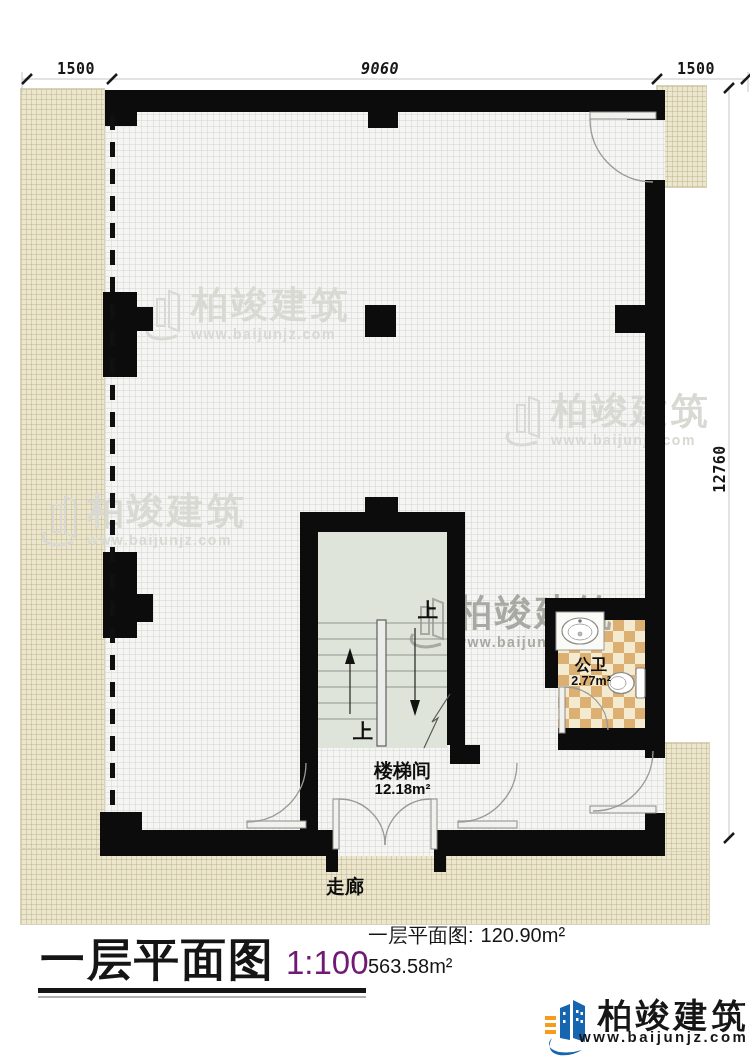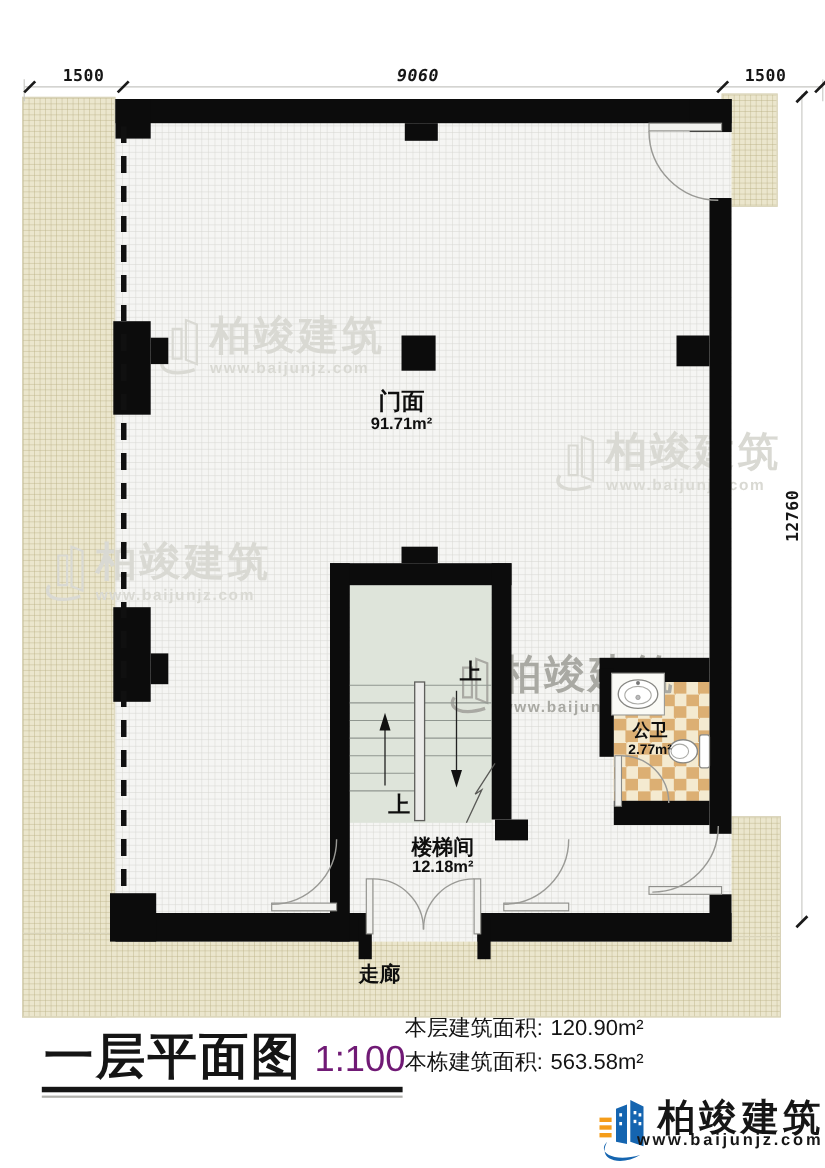--- a/index.html
+++ b/index.html
@@ -214,24 +214,20 @@
       <ellipse cx="621" cy="683" rx="13" ry="10.5" fill="#ffffff" stroke="#888884" stroke-width="1.2"></ellipse>
       <ellipse cx="618" cy="683" rx="8" ry="6.5" fill="none" stroke="#aaaaa6" stroke-width="1"></ellipse>
     </g>
   </svg>
 
   <div class="dim" style="left:46px;top:60px;width:60px;">1500</div>
   <div class="dim" style="left:345px;top:60px;width:70px;font-style:italic;">9060</div>
   <div class="dim" style="left:666px;top:60px;width:60px;">1500</div>
   <div class="dim" style="left:670px;top:460px;width:100px;transform:rotate(-90deg);">12760</div>
 
-  <div class="room-label" style="left:315px;top:354px;width:100px;">
-    <span class="rn" style="font-size:21px;">门面</span>
-    <span class="ra" style="font-size:15px;">91.71m²</span>
-  </div>
   <div class="room-label" style="left:350px;top:760px;width:105px;">
     <span class="rn" style="font-size:19px;">楼梯间</span>
     <span class="ra" style="font-size:15px;">12.18m²</span>
   </div>
   <div class="room-label" style="left:560px;top:656px;width:62px;">
     <span class="rn" style="font-size:16px;">公卫</span>
     <span class="ra" style="font-size:12.5px;">2.77m²</span>
   </div>
   <div class="room-label" style="left:305px;top:876px;width:80px;">
     <span class="rn" style="font-size:19px;">走廊</span>
@@ -239,25 +235,24 @@
   <span class="uplbl" style="left:408px;top:597px;width:40px;">上</span>
   <span class="uplbl" style="left:345px;top:718px;width:36px;">上</span>
 
   <div class="t-title">一层平面图</div>
   <div class="t-scale">1:100</div>
   <div class="uline1"></div>
   <div class="uline2"></div>
 
   <div class="stats">
     <div class="row">
-      <span>本层建筑面积:</span>
+      <span>一层平面图:</span>
       <span>120.90m²</span>
     </div>
     <div class="row">
-      <span>本栋建筑面积:</span>
       <span>563.58m²</span>
     </div>
   </div>
 
   <svg class="abs" style="left:540px;top:994px;z-index:8;" width="54" height="64" viewBox="0 0 54 64">
     <rect x="5" y="22" width="11" height="4" fill="#f59d1a"></rect>
     <rect x="5" y="29" width="11" height="4" fill="#f59d1a"></rect>
     <rect x="5" y="36" width="11" height="4" fill="#f59d1a"></rect>
     <polygon points="20,14 30,10 30,46 20,44" fill="#1565b0"></polygon>
     <polygon points="33,6 45,12 45,48 33,44" fill="#1565b0"></polygon>

